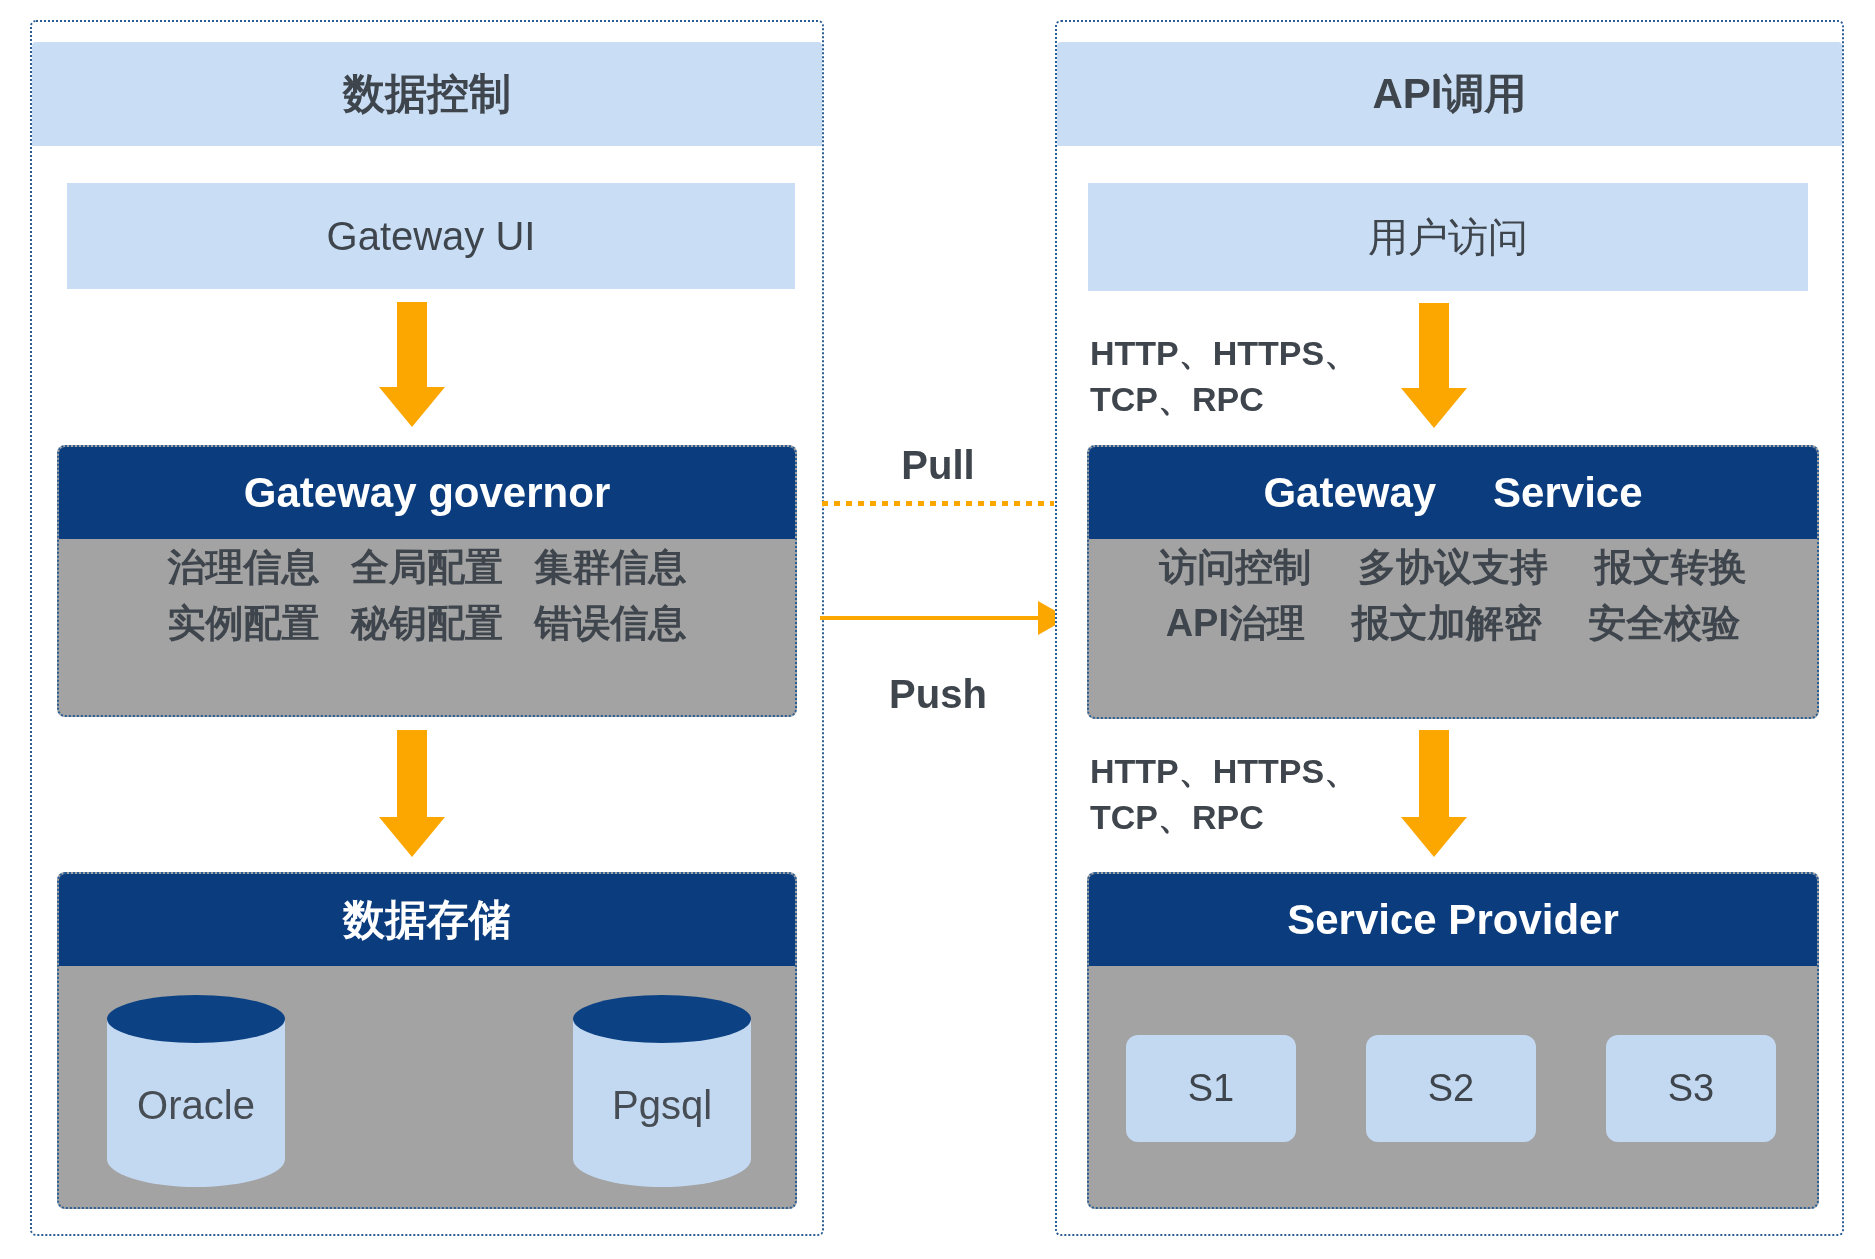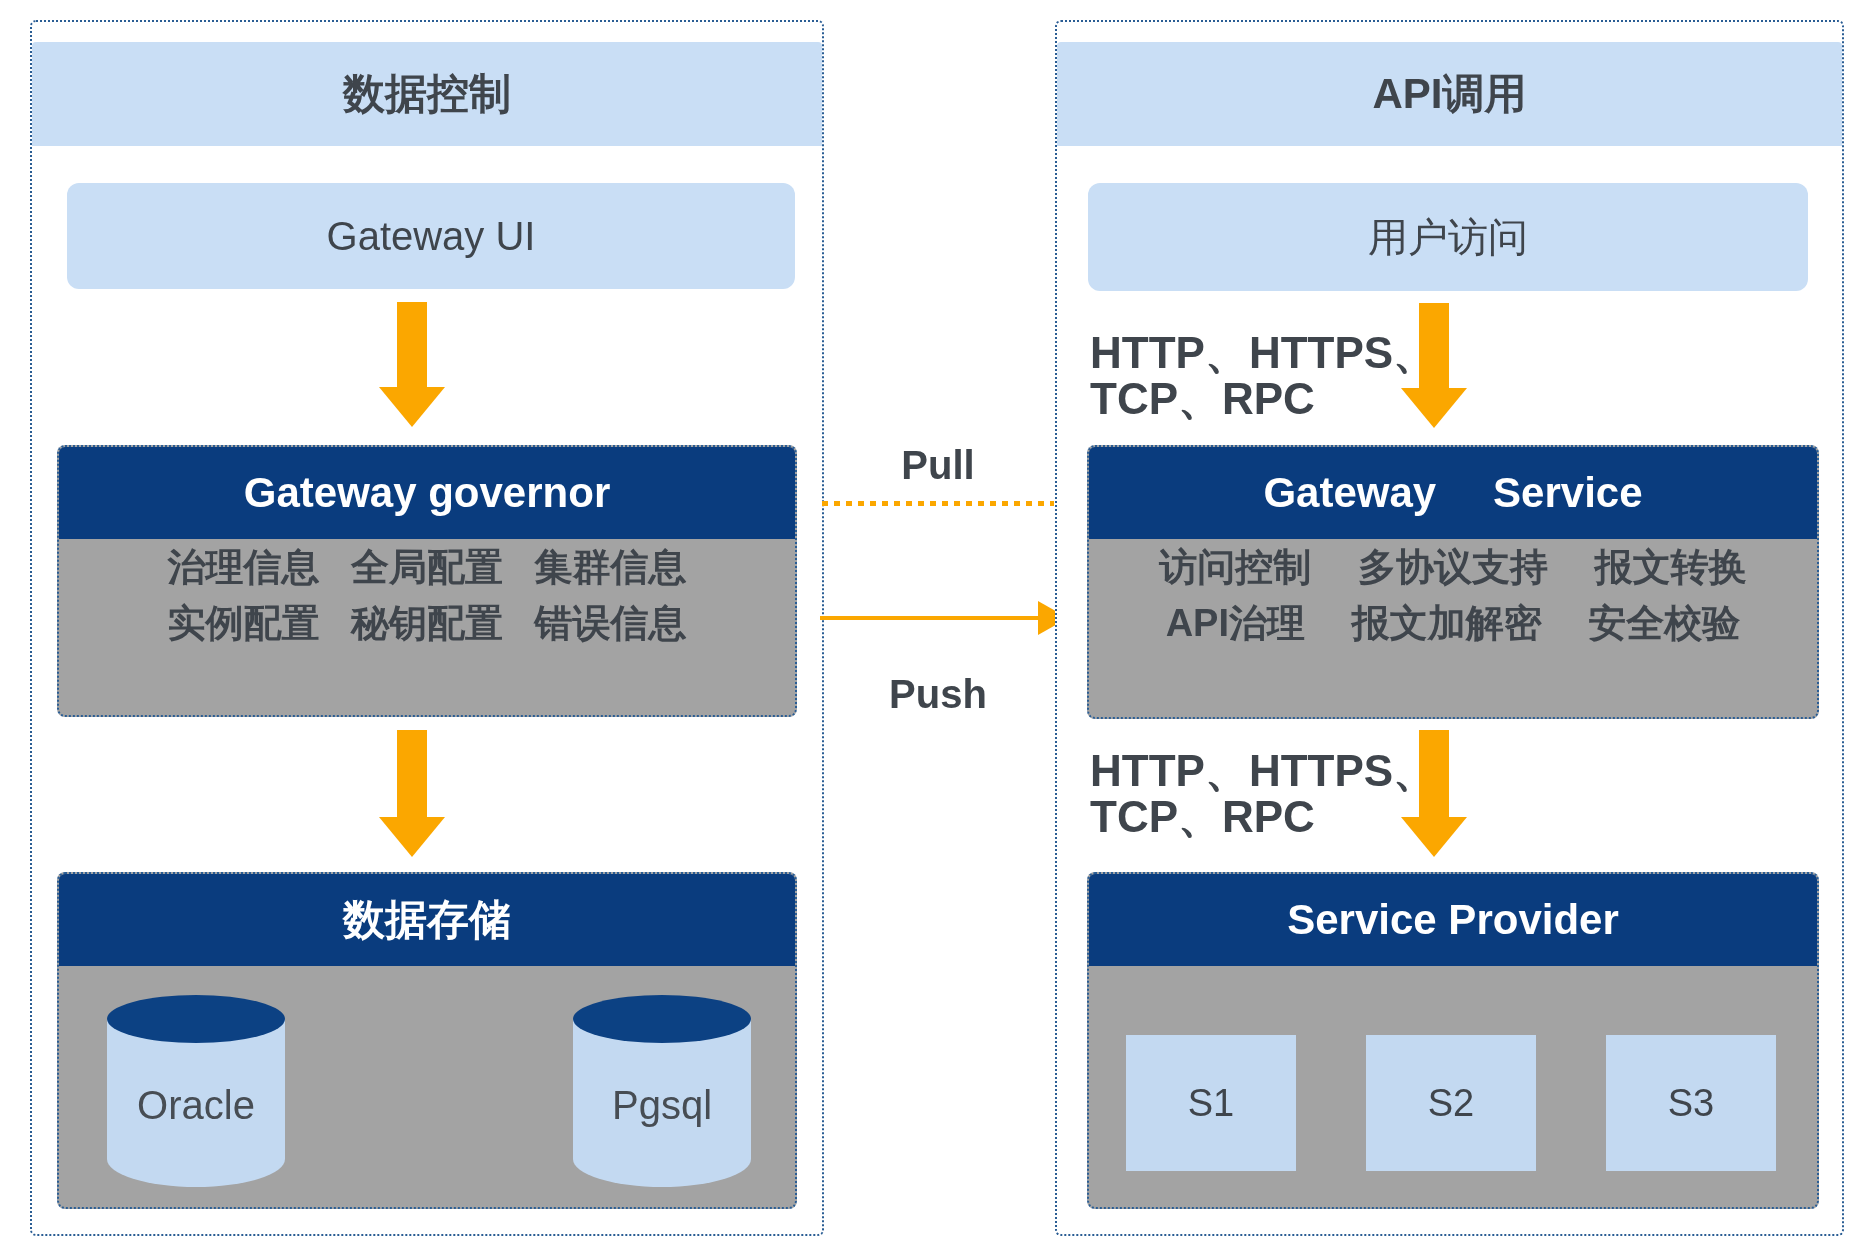--- a/index.html
+++ b/index.html
@@ -11,21 +11,21 @@
   .panel{position:absolute;border:2px dotted #2a5d94;border-radius:6px;background:#ffffff;}
   .panel-left{left:30px;top:20px;width:790px;height:1212px;}
   .panel-right{left:1055px;top:20px;width:785px;height:1212px;}
   .panel-header{
     position:absolute;left:0;right:0;top:0;height:104px;background:#c9def5;
     display:flex;align-items:center;justify-content:center;
     font-size:42px;font-weight:bold;color:#3f454c;border-radius:4px 4px 0 0;margin-top:20px;
   }
   
   .pill{
-    position:absolute;background:#c9def5;border-radius:12px;
+    position:absolute;background:#c9def5;border-radius:0;
     display:flex;align-items:center;justify-content:center;
     font-size:40px;color:#3f454c;
   }
   .pill-gateway-ui{left:67px;top:183px;width:728px;height:106px;}
   .pill-user-access{left:1088px;top:183px;width:720px;height:108px;}
   
   .navy-box{position:absolute;border:2px dotted #2a5d94;border-radius:8px;background:#a3a3a3;overflow:hidden;}
   .box-governor{left:57px;top:445px;width:736px;height:268px;}
   .box-server{left:1087px;top:445px;width:728px;height:270px;}
   .box-storage{left:57px;top:872px;width:736px;height:333px;}
@@ -42,29 +42,29 @@
   
   .arrow{position:absolute;}
   .arrow svg{display:block;}
   
   .mid-label{position:absolute;width:190px;text-align:center;font-size:40px;font-weight:bold;color:#3f454c;}
   .pull-line{
     position:absolute;left:822px;top:501px;width:232px;height:5px;
     background:repeating-linear-gradient(90deg,#fba700 0 6px,transparent 6px 12px);
   }
   
-  .protocol{position:absolute;left:1090px;font-size:44px;font-weight:bold;color:#3f454c;line-height:46px;text-align:left;}
+  .protocol{position:absolute;left:1090px;font-size:34px;font-weight:bold;color:#3f454c;line-height:46px;text-align:left;}
   
   .cyl{position:absolute;width:178px;height:192px;}
   .cyl-body{position:absolute;left:0;right:0;top:24px;bottom:0;background:#c3d9f1;border-radius:0 0 50% 50%/0 0 28px 28px;}
   .cyl-top{position:absolute;left:0;right:0;top:0;height:48px;background:#0c4183;border-radius:50%;}
   .cyl-label{position:absolute;left:0;right:0;top:88px;text-align:center;font-size:40px;color:#474d54;}
   
   .svc{
-    position:absolute;top:1035px;width:170px;height:136px;background:#c3d9f1;border-radius:0;
+    position:absolute;top:1035px;width:170px;height:107px;background:#c3d9f1;border-radius:12px;
     display:flex;align-items:center;justify-content:center;font-size:38px;color:#3f454c;
   }
 </style>
 </head>
 <body>
 
 <div class="canvas">
 
   <div class="panel panel-left">
     <div class="panel-header">数据控制</div>

